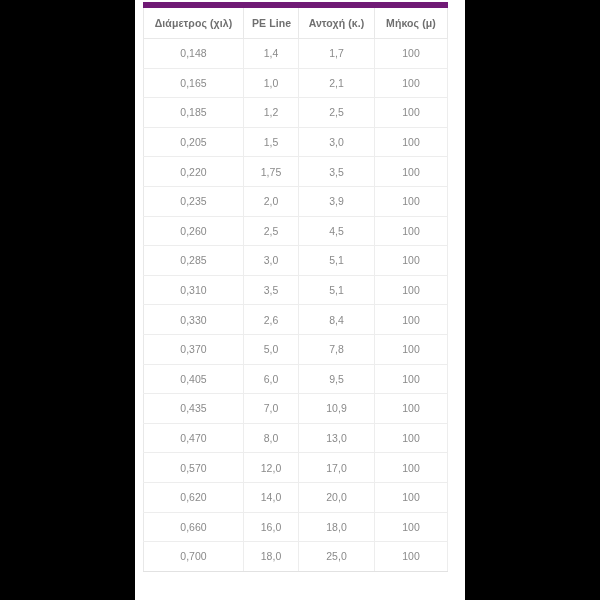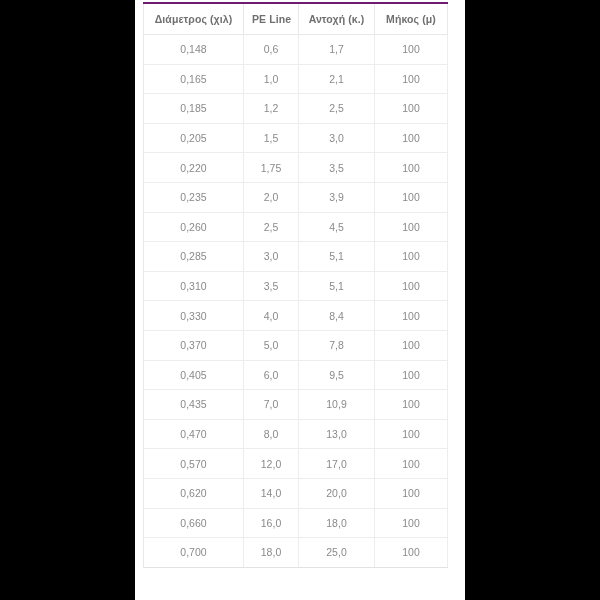--- a/index.html
+++ b/index.html
@@ -31,21 +31,21 @@
   .table-wrap {
     position: absolute;
     left: 8px;
     top: 2px;
     width: 304px;
   }
   table.spec-table {
     border-collapse: collapse;
     width: 304px;
     table-layout: fixed;
-    border-top: 2px solid #701a75;
+    border-top: 6px solid #701a75;
     border-left: 1px solid #e8e8e8;
   }
   table.spec-table col.c0 { width: 100px; }
   table.spec-table col.c1 { width: 55px; }
   table.spec-table col.c2 { width: 76px; }
   table.spec-table col.c3 { width: 73px; }
 
   table.spec-table th {
     height: 30px;
     padding: 0 8px;
@@ -94,21 +94,21 @@
           <tr>
             <th>Διάμετρος (χιλ)</th>
             <th>PE Line</th>
             <th>Αντοχή (κ.)</th>
             <th>Μήκος (μ)</th>
           </tr>
         </thead>
         <tbody id="table-body">
             <tr>
               <td>0,148</td>
-              <td>0,6</td>
+              <td>1,4</td>
               <td>1,7</td>
               <td>100</td>
             </tr>
             <tr>
               <td>0,165</td>
               <td>1,0</td>
               <td>2,1</td>
               <td>100</td>
             </tr>
             <tr>
@@ -148,21 +148,21 @@
               <td>100</td>
             </tr>
             <tr>
               <td>0,310</td>
               <td>3,5</td>
               <td>5,1</td>
               <td>100</td>
             </tr>
             <tr>
               <td>0,330</td>
-              <td>4,0</td>
+              <td>2,6</td>
               <td>8,4</td>
               <td>100</td>
             </tr>
             <tr>
               <td>0,370</td>
               <td>5,0</td>
               <td>7,8</td>
               <td>100</td>
             </tr>
             <tr>

